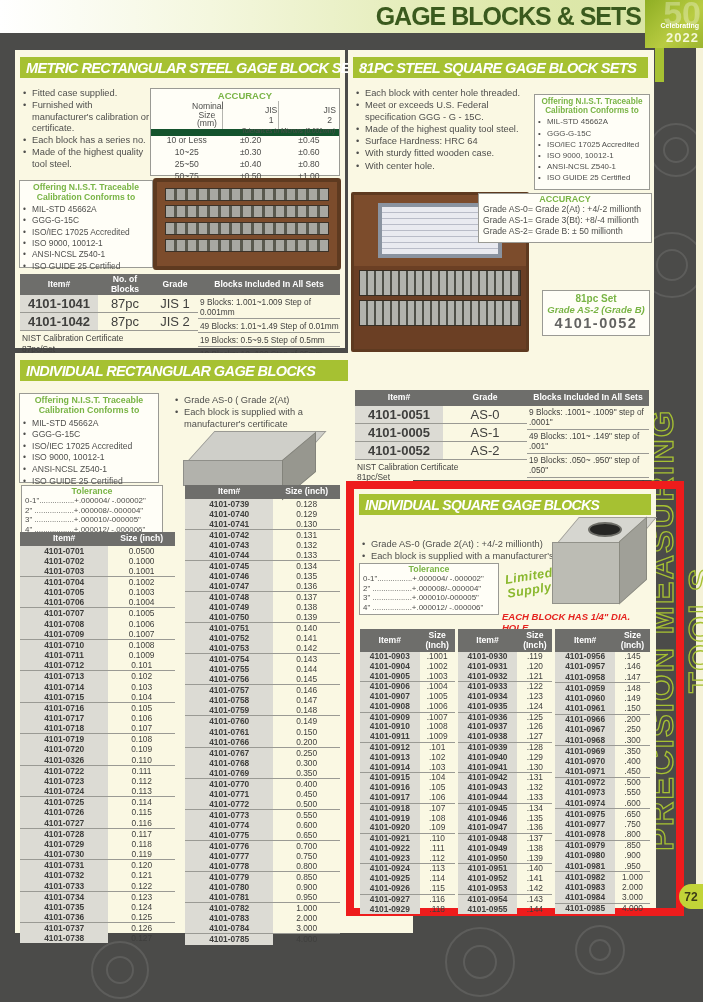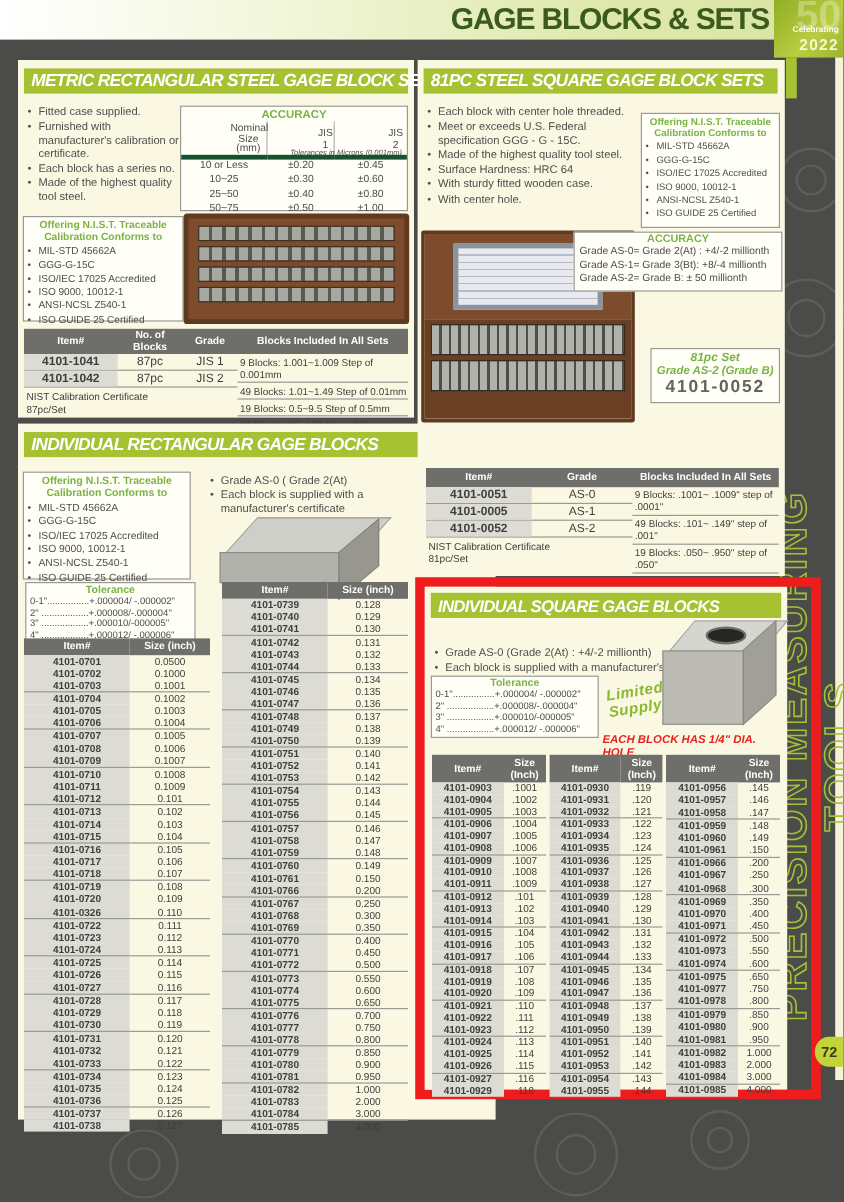--- a/index.html
+++ b/index.html
@@ -18,55 +18,55 @@
   .logo-line1 { position:absolute; right:4px; top:22px; font-size:7px; color:#fff; font-weight:bold; }
   .logo-line2 { position:absolute; right:4px; top:30px; font-size:13px; font-weight:bold; color:#f4f8d6; letter-spacing:1px; }
 
   
   .cream-strip { left:696px; top:33px; width:7px; height:867px; background:#f5f2d8; z-index:1; }
   .green-tab { left:655px; top:48px; width:9px; height:34px; background:#a6c132; z-index:1; }
   .vertical-text { left:642px; top:355px; width:60px; height:550px; z-index:1;
       writing-mode:vertical-rl; transform:rotate(180deg); text-align:center;
       font-size:34px; font-weight:bold; letter-spacing:2px; color:transparent;
       -webkit-text-stroke:1.3px #a6c132; }
-  .page-badge { left:679px; top:864px; width:24px; height:25px; background:#c2d438; border-radius:50% 0 0 50%; z-index:6;
+  .page-badge { left:679px; top:884px; width:24px; height:25px; background:#c2d438; border-radius:50% 0 0 50%; z-index:6;
       display:flex; align-items:center; justify-content:center; font-size:12px; font-weight:bold; color:#3c3c16; }
 
   
   .panel { position:absolute; background:#faf8e3; z-index:2; }
   .sec-header { background:#a6c132; color:#ffffff; font-weight:bold; font-style:italic; letter-spacing:-0.6px;
       padding:3px 6px 2px 6px; white-space:nowrap; }
   .bullets { list-style:none; color:#4f4f4d; }
   .bullets li { position:relative; padding-left:9px; margin-bottom:1px; }
   .bullets li::before { content:"•"; position:absolute; left:0; top:0; }
 
   .white-box { background:#fffef7; border:1px solid #9a9a94; }
   .green-ttl { color:#79b445; font-weight:bold; text-align:center; }
 
   
   .acc-tbl { width:100%; border-collapse:collapse; table-layout:fixed; }
   .acc-tbl td, .acc-tbl th { font-size:8.6px; text-align:center; color:#4d4d4b; padding:1px 0; font-weight:normal; }
   .acc-tbl .colline { border-left:1px solid #b5b5af; }
-  .acc-hdr-row th { border-bottom:4px solid #14532d;padding-left:41px; }
+  .acc-hdr-row th { border-bottom:7px solid #14532d;padding-left:41px; }
 
   
   table.itb { border-collapse:collapse; table-layout:fixed; width:100%; }
   table.itb th { background:#6e6e6b; color:#fff; font-size:8.6px; font-weight:bold; padding:2px 0; white-space:pre-line; line-height:9.5px; }
   table.itb td { font-size:8.4px; color:#3f3f3d; text-align:center; padding:0; }
   table.itb td:first-child { background:#dcdbd4; font-weight:bold; }
   table.itb tbody tr:nth-child(3n) td { border-bottom:1px solid #9a9a94; }
   .rt-left td { line-height:10.15px; }
   .rt-mid td  { line-height:10.05px; }
   .sq td { line-height:9.78px; font-size:8.1px; }
 
   
   .st-head { display:flex; background:#6e6e6b; color:#fff; font-size:8.6px; font-weight:bold; align-items:center; }
   .st-head > div { text-align:center; padding:1px 0; white-space:pre-line; line-height:9.5px; }
   .st-row { display:flex; border-bottom:1px solid #9a9a94; }
-  .st-row > div { font-size:10px; text-align:center; color:#3f3f3d; padding:1px 0; }
+  .st-row > div { font-size:13px; text-align:center; color:#3f3f3d; padding:1px 0; }
   .st-row .cell-item { background:#dcdbd4; font-weight:bold; }
   .st-body { display:flex; }
   .st-foot { font-size:8.4px; color:#3f3f3d; padding:2px 2px; white-space:pre-line; line-height:10.5px; }
   .st-lines { display:flex; flex-direction:column; justify-content:space-between; }
   .st-lines .ln { font-size:8.3px; color:#3f3f3d; border-bottom:1px solid #9a9a94; padding:1.5px 0 1.5px 2px; }
   .st-lines .ln:last-child { border-bottom:none; }
 
   .tol-box .ln { font-size:7.9px; color:#4d4d4b; line-height:9.6px; padding:0 3px; white-space:nowrap; }
   .acc81 .ln { font-size:8.6px; color:#4d4d4b; line-height:11px; padding:0 4px; white-space:nowrap; }
 
@@ -674,21 +674,21 @@
   <div class="white-box acc81" style="position:absolute; left:130px; top:143px; width:174px; height:50px;">
     <div class="green-ttl" style="font-size:9px;">ACCURACY</div>
     <div>
         <div class="ln">Grade AS-0= Grade 2(At) : +4/-2 millionth</div>
         <div class="ln">Grade AS-1= Grade 3(Bt): +8/-4 millionth</div>
         <div class="ln">Grade AS-2= Grade B: ± 50 millionth</div>
       </div>
   </div>
 
   <div class="white-box" style="position:absolute; left:194px; top:240px; width:108px; height:46px; text-align:center;">
-    <div style="color:#79b445; font-weight:bold; font-style:italic; font-size:10px; margin-top:2px;">81pc Set</div>
+    <div style="color:#79b445; font-weight:bold; font-size:10px; margin-top:2px;">81pc Set</div>
     <div style="color:#79b445; font-weight:bold; font-style:italic; font-size:9.5px;">Grade AS-2 (Grade B)</div>
     <div style="color:#636361; font-weight:bold; font-size:14.5px; letter-spacing:1.5px;">4101-0052</div>
   </div>
 
   <div style="position:absolute; left:7px; top:340px; width:294px;">
     <div class="st-head" style="padding:2px 0;">
       <div style="width:88px;">Item#</div>
       <div style="width:84px;">Grade</div>
       <div style="width:122px;">Blocks Included In All Sets</div>
     </div>

